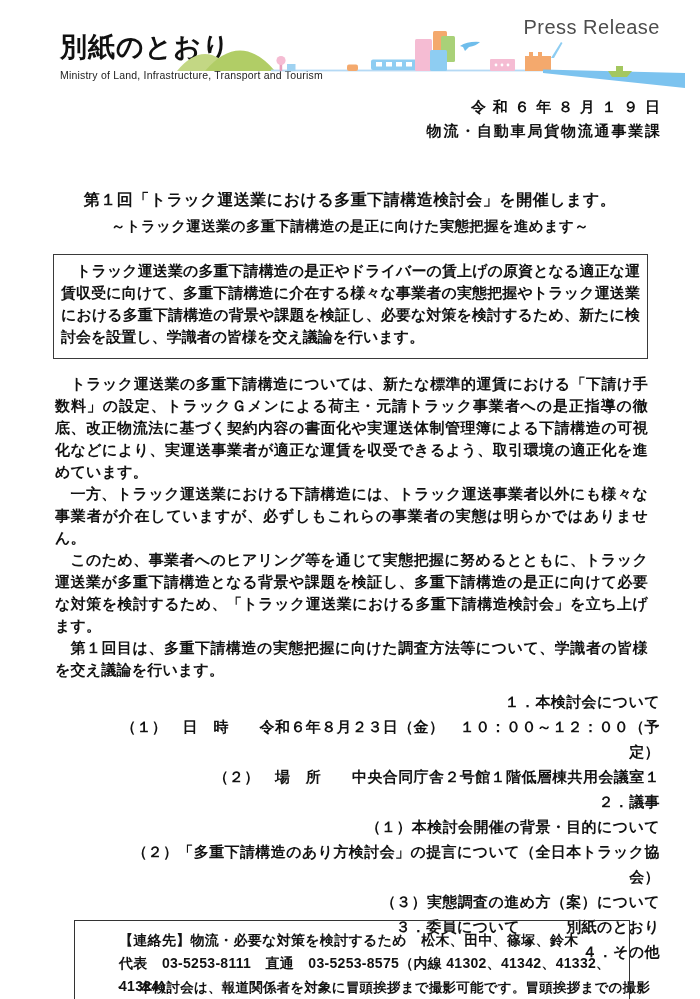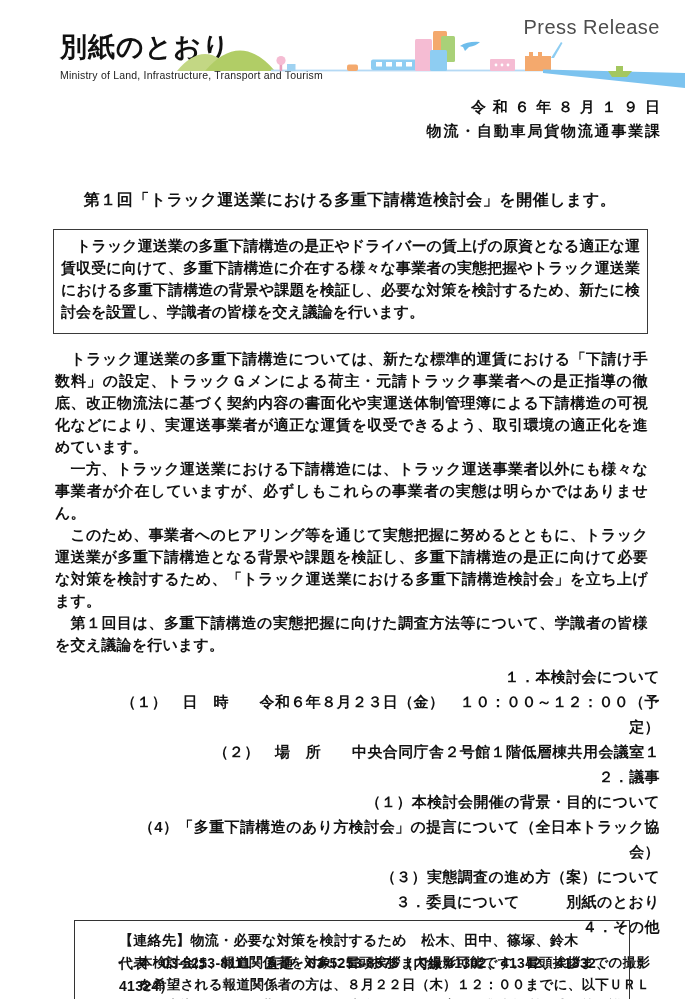--- a/index.html
+++ b/index.html
@@ -97,40 +97,41 @@
     <polygon points="433,45 457,45 452,51 437,51" fill="#a4c75f"></polygon>
   </svg>
 
   <div class="date-block">
     <div class="date-line">令和６年８月１９日</div>
     <div class="dept-line">物流・自動車局貨物流通事業課</div>
   </div>
 
   <div class="title-block">
     <div class="title-main">第１回「トラック運送業における多重下請構造検討会」を開催します。</div>
+    <div class="title-sub">～トラック運送業の多重下請構造の是正に向けた実態把握を進めます～</div>
   </div>
 
   <div class="summary-box">
     <div class="summary-text">　トラック運送業の多重下請構造の是正やドライバーの賃上げの原資となる適正な運賃収受に向けて、多重下請構造に介在する様々な事業者の実態把握やトラック運送業における多重下請構造の背景や課題を検証し、必要な対策を検討するため、新たに検討会を設置し、学識者の皆様を交え議論を行います。</div>
   </div>
 
   <div class="body-block">
     <p>　トラック運送業の多重下請構造については、新たな標準的運賃における「下請け手数料」の設定、トラックＧメンによる荷主・元請トラック事業者への是正指導の徹底、改正物流法に基づく契約内容の書面化や実運送体制管理簿による下請構造の可視化などにより、実運送事業者が適正な運賃を収受できるよう、取引環境の適正化を進めています。</p>
     <p>　一方、トラック運送業における下請構造には、トラック運送事業者以外にも様々な事業者が介在していますが、必ずしもこれらの事業者の実態は明らかではありません。</p>
     <p>　このため、事業者へのヒアリング等を通じて実態把握に努めるとともに、トラック運送業が多重下請構造となる背景や課題を検証し、多重下請構造の是正に向けて必要な対策を検討するため、「トラック運送業における多重下請構造検討会」を立ち上げます。</p>
     <p>　第１回目は、多重下請構造の実態把握に向けた調査方法等について、学識者の皆様を交え議論を行います。</p>
   </div>
 
   <div class="agenda-block">
     <div class="agenda-line">１．本検討会について</div>
     <div class="agenda-line agenda-item">（１）　日　時　　令和６年８月２３日（金）　１０：００～１２：００（予定）</div>
     <div class="agenda-line agenda-item">（２）　場　所　　中央合同庁舎２号館１階低層棟共用会議室１</div>
     <div class="agenda-line">２．議事</div>
     <div class="agenda-line agenda-item">（１）本検討会開催の背景・目的について</div>
-    <div class="agenda-line agenda-item">（4）「多重下請構造のあり方検討会」の提言について（全日本トラック協会）</div>
+    <div class="agenda-line agenda-item">（２）「多重下請構造のあり方検討会」の提言について（全日本トラック協会）</div>
     <div class="agenda-line agenda-item">（３）実態調査の進め方（案）について</div>
     <div class="agenda-line">３．委員について　　　別紙のとおり</div>
     <div class="agenda-line">４．その他</div>
   </div>
 
   <div class="notes-block">
     <div class="note">
       <span class="note-bullet">・</span>
       <div class="note-text">本検討会は、報道関係者を対象に冒頭挨拶まで撮影可能です。冒頭挨拶までの撮影を希望される報道関係者の方は、８月２２日（木）１２：００までに、以下ＵＲＬから申込ください。期日までにご連絡いただいた方に、集合場所や時間等の詳細を連絡いたします。</div>
     </div>

